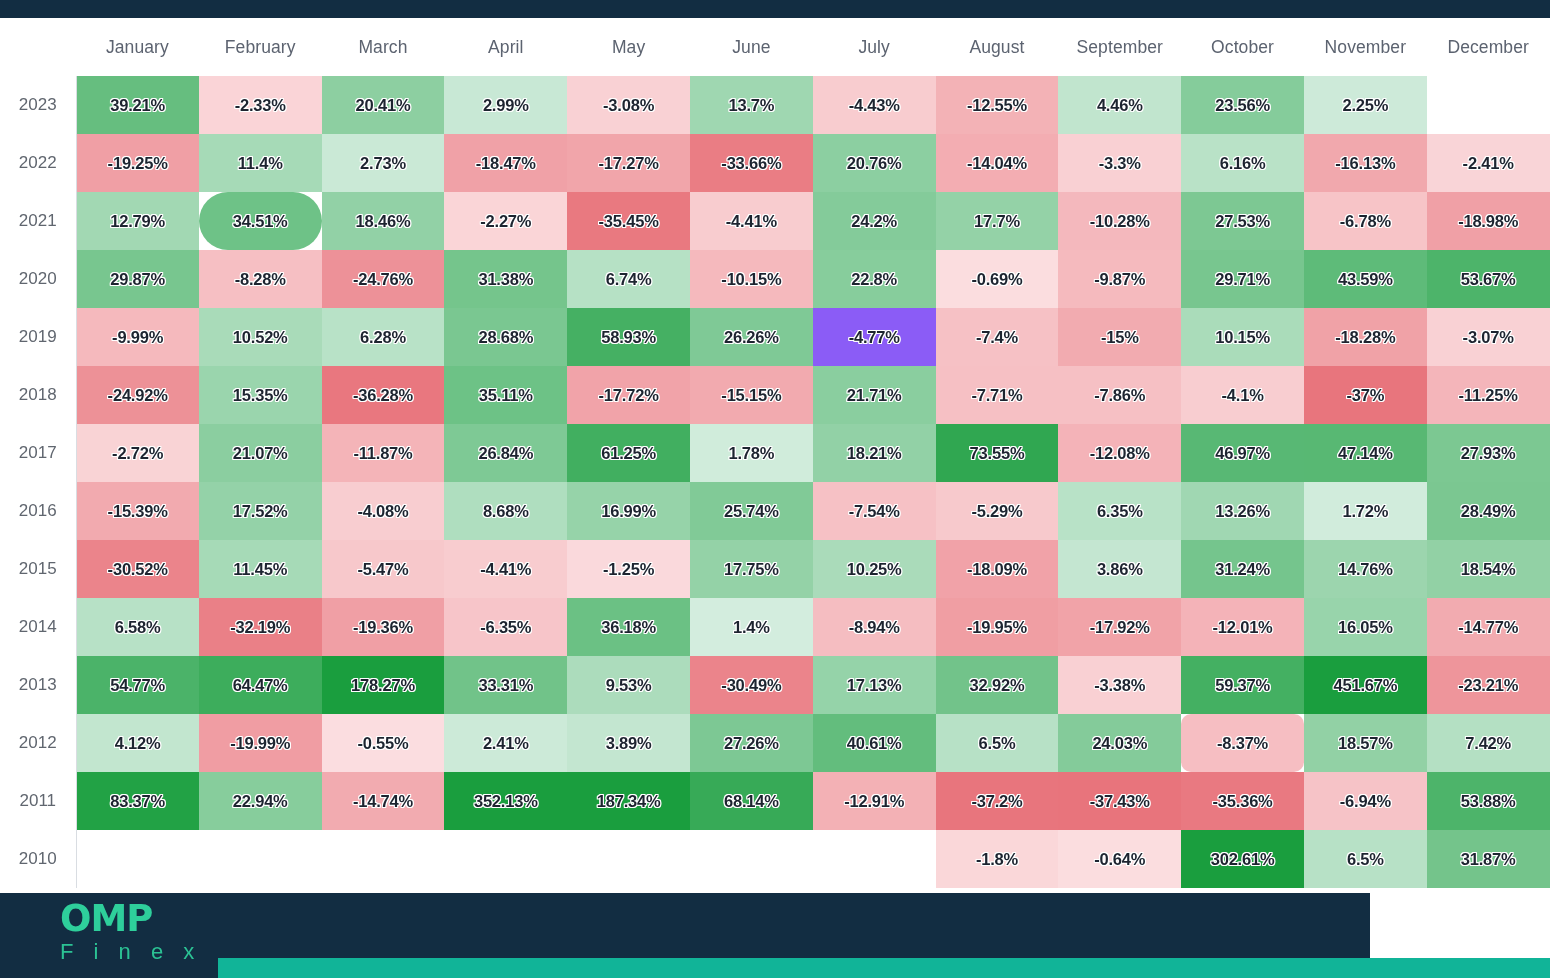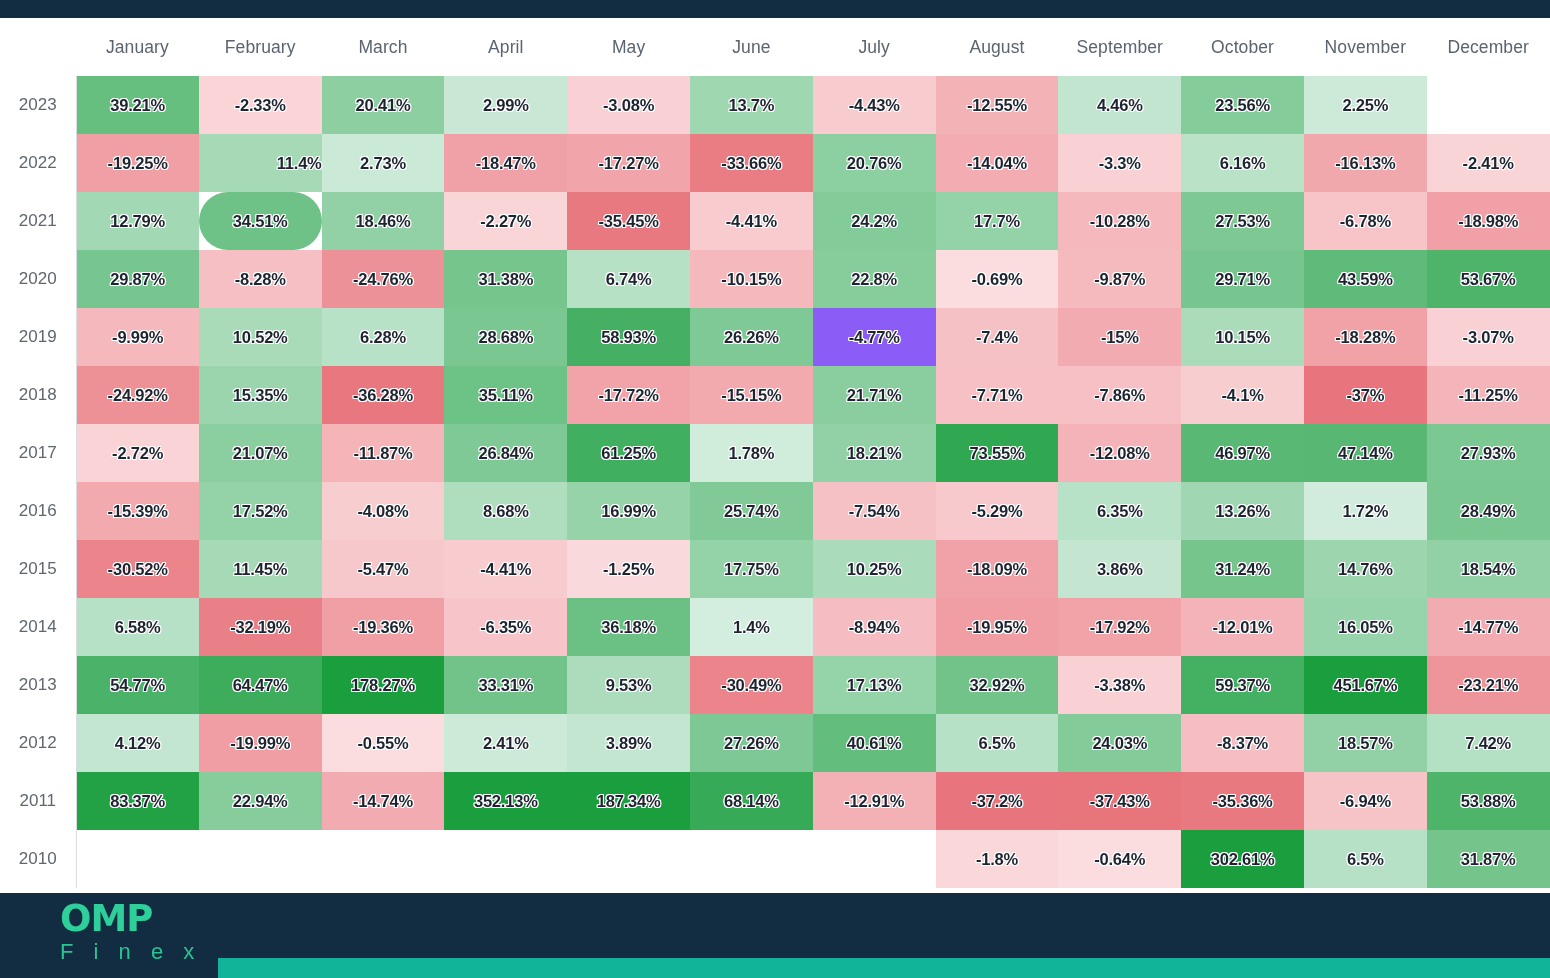--- a/index.html
+++ b/index.html
@@ -68,21 +68,21 @@
        1px -1px 0 #ffffff,
       -1px -1px 0 #ffffff,
        0    1px 0 #ffffff,
        0   -1px 0 #ffffff,
        1px  0   0 #ffffff,
       -1px  0   0 #ffffff;
   }
   tbody td.cell.empty { background:#ffffff !important; }
 
   .footer {
-    position:absolute; left:0; top:893px; width:1550px; height:85px;
+    position:absolute; left:0; top:893px; width:1370px; height:85px;
     background:#122d42;
   }
   .brand {
     position:absolute; left:60px; top:6px; width:150px;
   }
   .brand .omp {
     font-size: 37px; font-weight: bold; letter-spacing: -1px;
     color:#2ecf9b; line-height: 40px; font-family:"DejaVu Sans", sans-serif;
   }
   .brand .finex {
@@ -148,21 +148,21 @@
             <td class="cell" style="background: rgb(248, 204, 207);"><span class="val">-4.43%</span></td>
             <td class="cell" style="background: rgb(243, 178, 182);"><span class="val">-12.55%</span></td>
             <td class="cell" style="background: rgb(193, 229, 206);"><span class="val">4.46%</span></td>
             <td class="cell" style="background: rgb(133, 204, 155);"><span class="val">23.56%</span></td>
             <td class="cell" style="background: rgb(205, 234, 217);"><span class="val">2.25%</span></td>
             <td class="cell empty"></td>
           </tr>
           <tr>
             <th class="yearcell">2022</th>
             <td class="cell" style="background: rgb(240, 159, 165);"><span class="val">-19.25%</span></td>
-            <td class="cell" style="background: rgb(166, 218, 183); text-align: right;"><span class="val">11.4%</span></td>
+            <td class="cell" style="background: rgb(166, 218, 183);"><span class="val">11.4%</span></td>
             <td class="cell" style="background: rgb(202, 233, 214);"><span class="val">2.73%</span></td>
             <td class="cell" style="background: rgb(240, 161, 167);"><span class="val">-18.47%</span></td>
             <td class="cell" style="background: rgb(241, 165, 170);"><span class="val">-17.27%</span></td>
             <td class="cell" style="background: rgb(234, 125, 132);"><span class="val">-33.66%</span></td>
             <td class="cell" style="background: rgb(140, 207, 161);"><span class="val">20.76%</span></td>
             <td class="cell" style="background: rgb(243, 173, 178);"><span class="val">-14.04%</span></td>
             <td class="cell" style="background: rgb(249, 208, 211);"><span class="val">-3.3%</span></td>
             <td class="cell" style="background: rgb(185, 226, 199);"><span class="val">6.16%</span></td>
             <td class="cell" style="background: rgb(241, 168, 173);"><span class="val">-16.13%</span></td>
             <td class="cell" style="background: rgb(249, 212, 215);"><span class="val">-2.41%</span></td>
@@ -306,21 +306,21 @@
             <th class="yearcell">2012</th>
             <td class="cell" style="background: rgb(194, 230, 207);"><span class="val">4.12%</span></td>
             <td class="cell" style="background: rgb(240, 157, 163);"><span class="val">-19.99%</span></td>
             <td class="cell" style="background: rgb(251, 221, 224);"><span class="val">-0.55%</span></td>
             <td class="cell" style="background: rgb(204, 234, 216);"><span class="val">2.41%</span></td>
             <td class="cell" style="background: rgb(195, 230, 208);"><span class="val">3.89%</span></td>
             <td class="cell" style="background: rgb(125, 200, 148);"><span class="val">27.26%</span></td>
             <td class="cell" style="background: rgb(99, 189, 125);"><span class="val">40.61%</span></td>
             <td class="cell" style="background: rgb(183, 225, 198);"><span class="val">6.5%</span></td>
             <td class="cell" style="background: rgb(132, 203, 154);"><span class="val">24.03%</span></td>
-            <td class="cell" style="background: rgb(246, 190, 194);"><span class="val">-8.37%</span></td>
+            <td class="cell" style="background: rgb(246, 190, 194); border-radius: 10px;"><span class="val">-8.37%</span></td>
             <td class="cell" style="background: rgb(146, 209, 165);"><span class="val">18.57%</span></td>
             <td class="cell" style="background: rgb(180, 224, 195);"><span class="val">7.42%</span></td>
           </tr>
           <tr>
             <th class="yearcell">2011</th>
             <td class="cell" style="background: rgb(34, 162, 69);"><span class="val">83.37%</span></td>
             <td class="cell" style="background: rgb(135, 205, 156);"><span class="val">22.94%</span></td>
             <td class="cell" style="background: rgb(242, 171, 176);"><span class="val">-14.74%</span></td>
             <td class="cell" style="background: rgb(26, 158, 62);"><span class="val">352.13%</span></td>
             <td class="cell" style="background: rgb(26, 158, 62);"><span class="val">187.34%</span></td>

